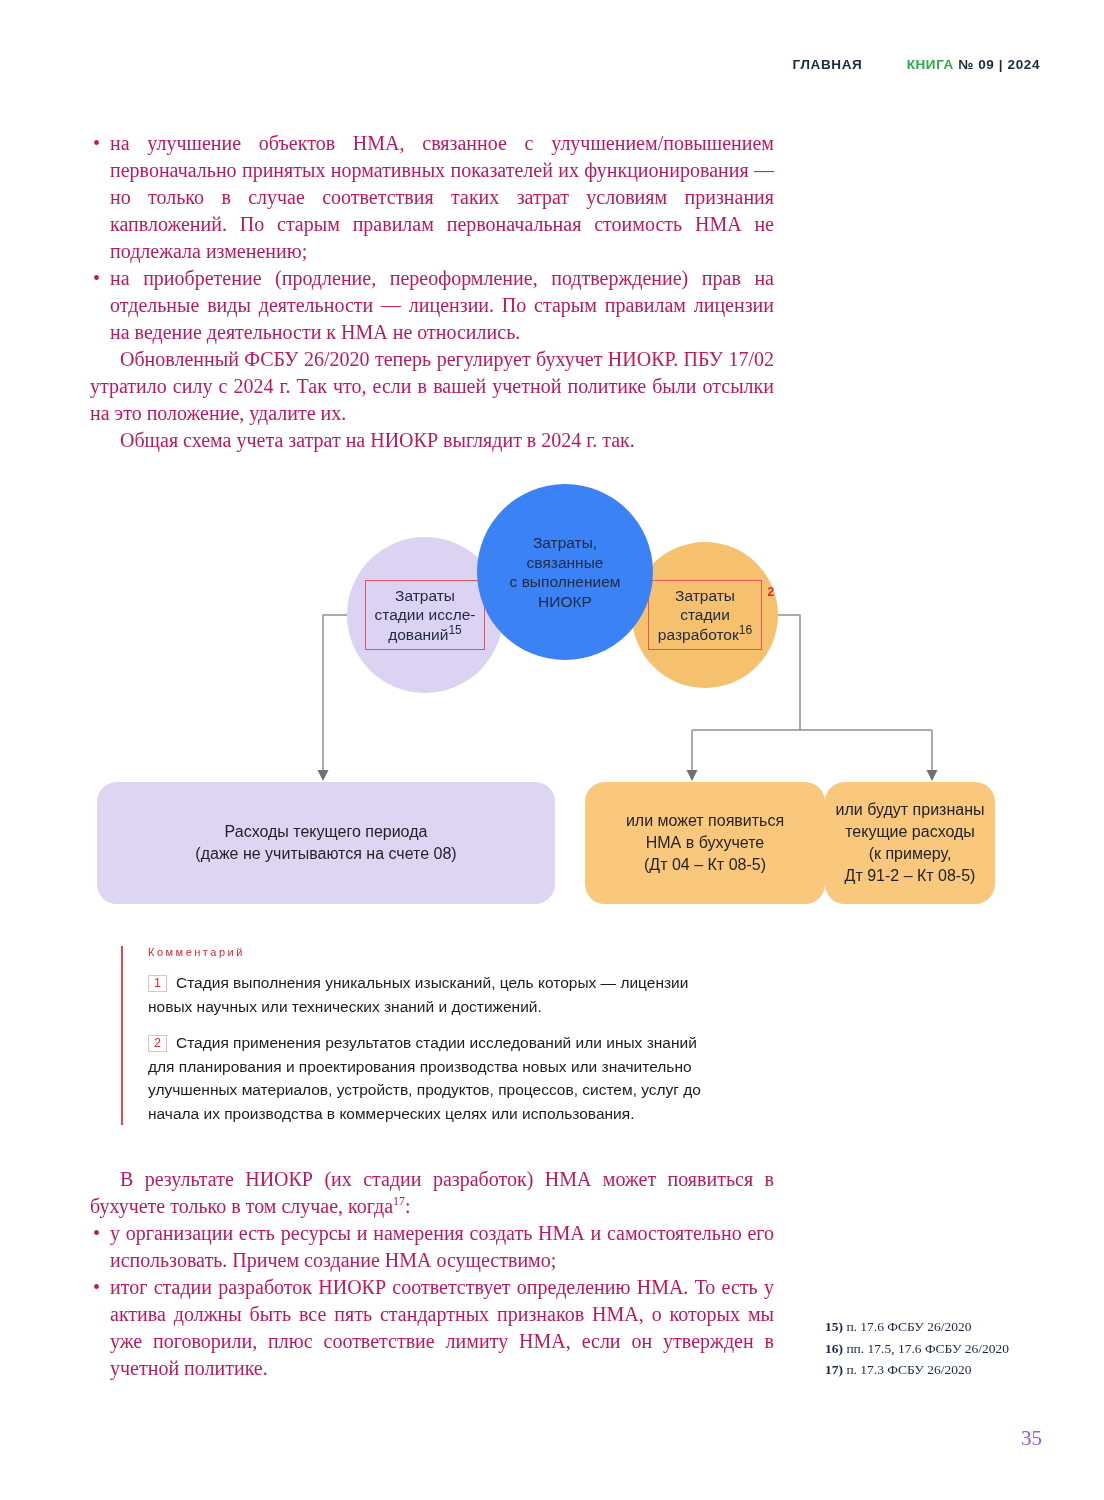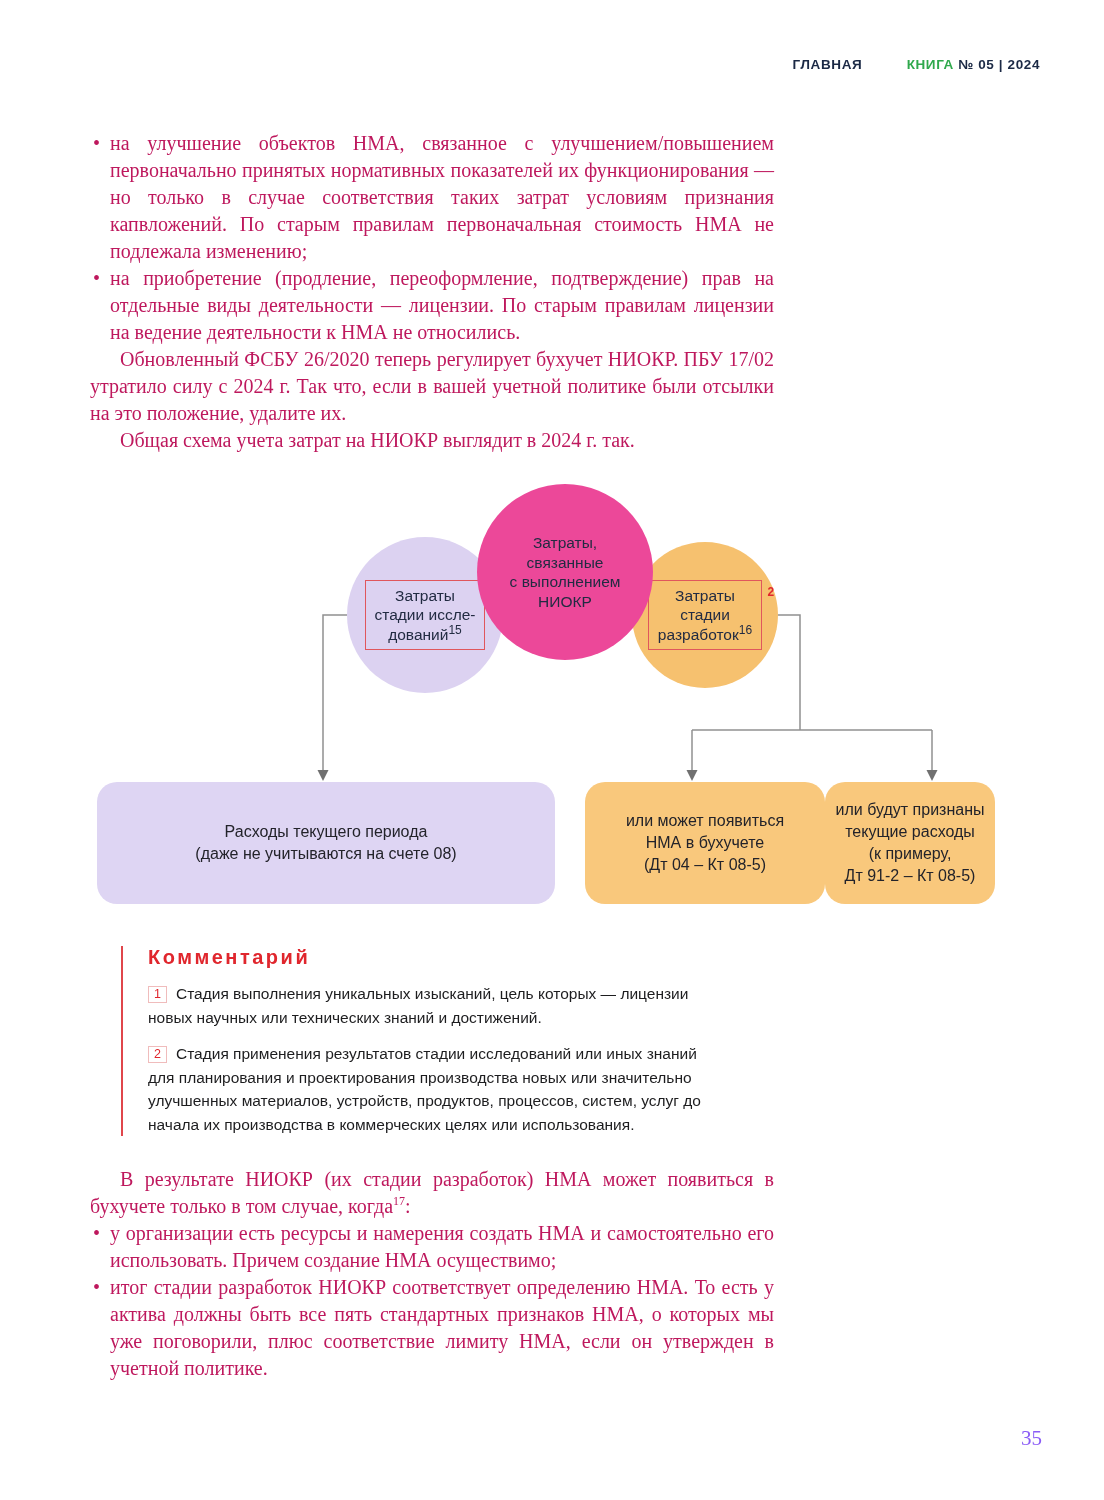--- a/index.html
+++ b/index.html
@@ -53,21 +53,21 @@
     position: absolute;
     border-radius: 50%;
     display: flex;
     align-items: center;
     justify-content: center;
     text-align: center;
     font-size: 15.5px;
     line-height: 19.5px;
     color: #222b42;
   }
-  .circle-green  { left: 477px; top: 4px;  width: 176px; height: 176px; background: #ec4899; z-index: 3; }
+  .circle-green  { left: 477px; top: 4px;  width: 176px; height: 176px; background: #3b82f6; z-index: 3; }
   .circle-purple { left: 347px; top: 57px; width: 156px; height: 156px; background: #dcd2f1; z-index: 2; }
   .circle-orange { left: 632px; top: 62px; width: 146px; height: 146px; background: #f6c16f; z-index: 2; }
   .pre { white-space: pre-line; }
   .red-frame {
     position: relative;
     display: inline-block;
     border: 1.4px solid #e0565c;
     padding: 5px 9px;
     text-align: center;
   }
@@ -99,22 +99,22 @@
     position: absolute;
     left: 121px; top: 946px;
     width: 600px;
     border-left: 2px solid #e0464b;
     padding-left: 25px;
     box-sizing: border-box;
     font-family: "Liberation Sans", sans-serif;
   }
   .comment-title {
     color: #e0262d;
-    font-weight: bold;
-    font-size: 20px;
+    font-weight: normal;
+    font-size: 11px;
     letter-spacing: 2.5px;
   }
   .comment-item {
     margin-top: 13px;
     font-size: 15.5px;
     line-height: 23.5px;
     color: #1d1d1f;
     text-align: left;
   }
   .comment-marker {
@@ -147,21 +147,21 @@
   }
 </style>
 </head>
 <body>
 
 <div class="page">
 
   <div class="mag-header">
     <span>ГЛАВНАЯ</span>
     <span class="accent">КНИГА</span>
-    <span>№ 05 | 2024</span>
+    <span>№ 09 | 2024</span>
   </div>
 
   <div class="column col-intro">
     <p class="bullet-item">на улучшение объектов НМА, связанное с улучшением/повышением первоначально принятых нормативных показателей их функционирования — но только в случае соответствия таких затрат условиям признания капвложений. По старым правилам первоначальная стоимость НМА не подлежала изменению;</p>
     <p class="bullet-item">на приобретение (продление, переоформление, подтверждение) прав на отдельные виды деятельности — лицензии. По старым правилам лицензии на ведение деятельности к НМА не относились.</p>
     <p class="para-indent">Обновленный ФСБУ 26/2020 теперь регулирует бухучет НИОКР. ПБУ 17/02 утратило силу с 2024 г. Так что, если в вашей учетной политике были отсылки на это положение, удалите их.</p>
     <p class="para-indent">Общая схема учета затрат на НИОКР выглядит в 2024 г. так.</p>
   </div>
 
   <div class="diagram">
@@ -219,16 +219,30 @@
       <span class="comment-marker">2</span><span>Стадия применения результатов стадии исследований или иных знаний для планирования и проектирования производства новых или значительно улучшенных материалов, устройств, продуктов, процессов, систем, услуг до начала их производства в коммерческих целях или использования.</span>
     </div>
   </div>
 
   <div class="column col-outro">
     <p class="para-indent"><span>В результате НИОКР (их стадии разработок) НМА может появиться в бухучете только в том случае, когда</span><sup class="fn">17</sup><span>:</span></p>
     <p class="bullet-item">у организации есть ресурсы и намерения создать НМА и самостоятельно его использовать. Причем создание НМА осуществимо;</p>
     <p class="bullet-item">итог стадии разработок НИОКР соответствует определению НМА. То есть у актива должны быть все пять стандартных признаков НМА, о которых мы уже поговорили, плюс соответствие лимиту НМА, если он утвержден в учетной политике.</p>
   </div>
 
+  <div class="footnotes">
+    <div>
+      <span class="footnote-marker">15)</span>
+      <span>п. 17.6 ФСБУ 26/2020</span>
+    </div>
+    <div>
+      <span class="footnote-marker">16)</span>
+      <span>пп. 17.5, 17.6 ФСБУ 26/2020</span>
+    </div>
+    <div>
+      <span class="footnote-marker">17)</span>
+      <span>п. 17.3 ФСБУ 26/2020</span>
+    </div>
+  </div>
 
   <div class="page-number">35</div>
 
 </div>
 
 </body></html>

